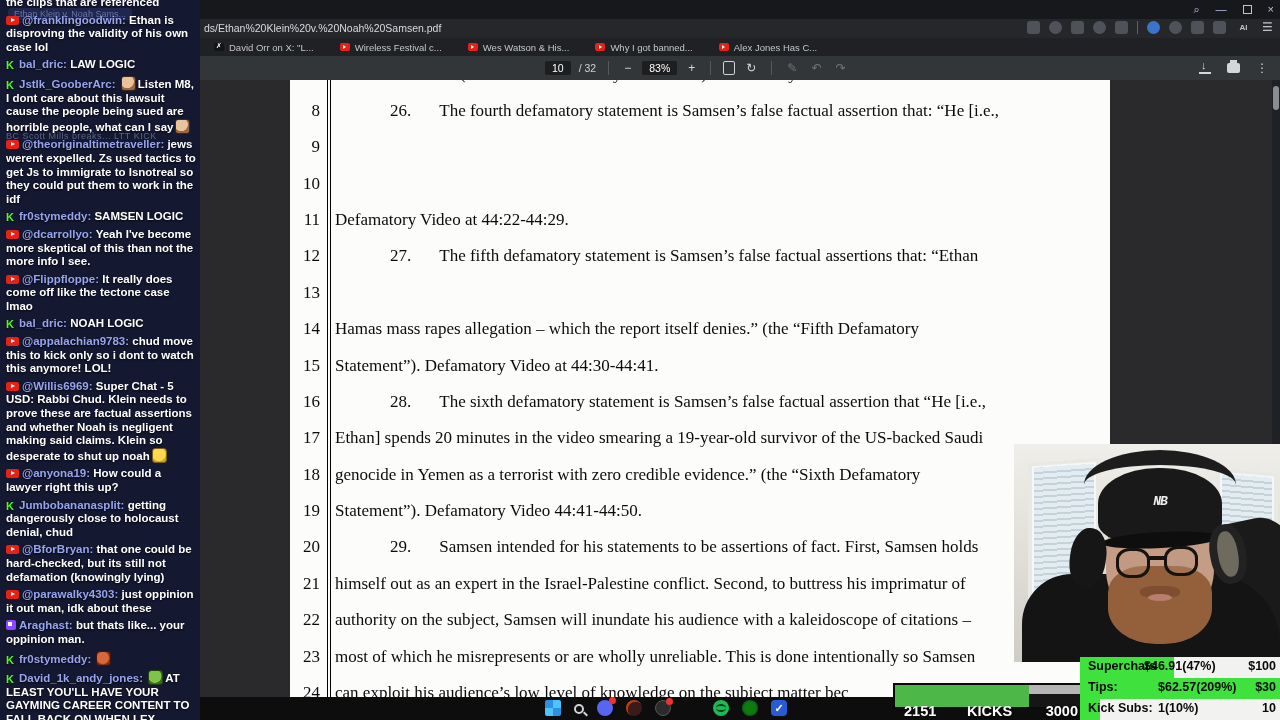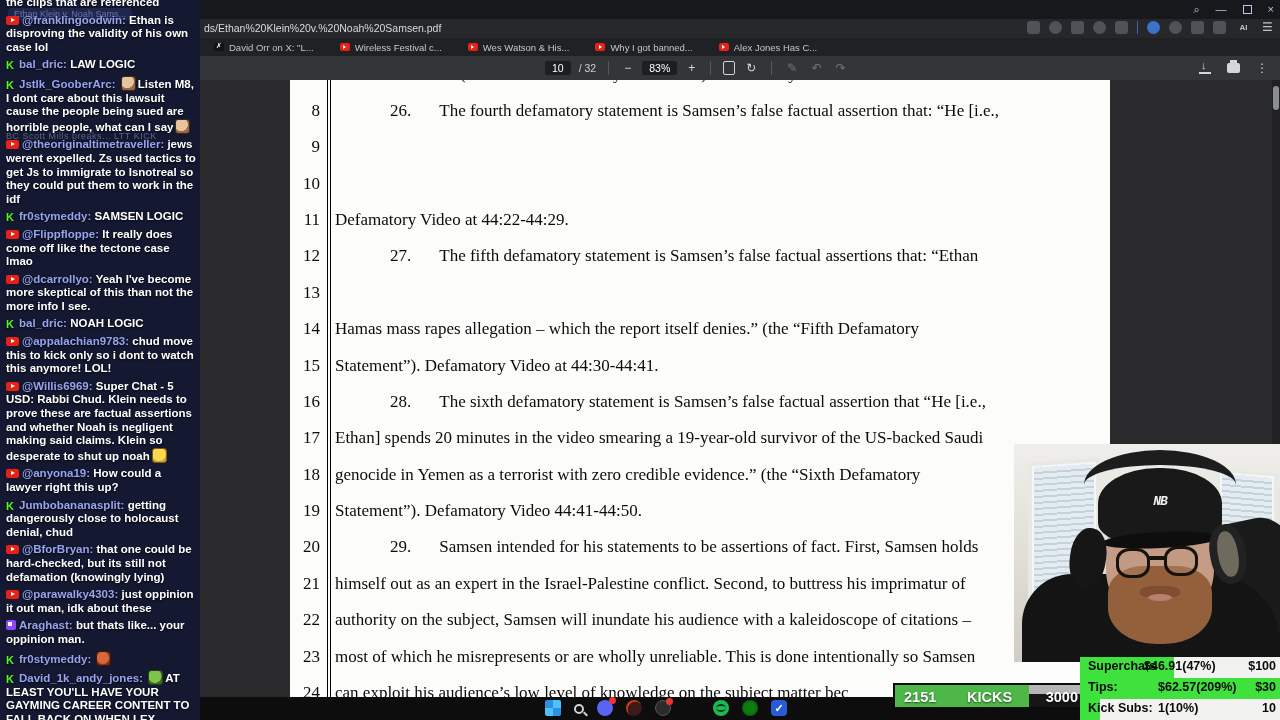--- a/index.html
+++ b/index.html
@@ -100,21 +100,21 @@
   #cup-r::after { content:""; position:absolute; inset:7px 8px; background:#6e6a5e; border-radius:46%; }
   .lens { position:absolute; width:34px; height:30px; border:3.5px solid #16120e; border-radius:40%; background:rgba(190,150,125,.35); }
   #lens-l { left:102px; top:104px; }
   #lens-r { left:150px; top:102px; }
   #bridge { position:absolute; left:135px; top:112px; width:17px; height:4px; background:#16120e; }
 
   
   #kicksbar { position:absolute; left:893px; top:683px; width:190px; height:26px; background:#111; border:2px solid #0a0a0a; z-index:60; }
   #kicksfill { position:absolute; left:0; top:0; bottom:0; width:72%; background:#4db848; }
   #kicksgoalbox { position:absolute; right:0; top:0; bottom:0; width:28%; background:linear-gradient(180deg,#b5b5b5 0 40%,#161616 40% 100%); }
-  #kicksbar span { position:absolute; color:#fff; font-weight:bold; font-size:14.5px; top:4px; text-shadow:0 1px 2px rgba(0,0,0,.6);text-align:center; }
+  #kicksbar span { position:absolute; color:#fff; font-weight:bold; font-size:14.5px; top:18px; text-shadow:0 1px 2px rgba(0,0,0,.6);text-align:center; }
   #kicks-cur { left:9px; } #kicks-label { left:72px; } #kicks-goal { right:3px; }
 
   
   #goals { position:absolute; left:1080px; top:657px; width:200px; height:63px; z-index:70; }
   .goalrow { position:relative; height:21px; background:#f2f2f0; overflow:hidden; }
   .goalfill { position:absolute; left:0; top:0; bottom:0; background:#3fe23c; }
   .goalrow .g-label,.goalrow .g-val,.goalrow .g-goal { position:absolute; top:2px; font-size:12.5px; color:#0a0a0a; font-weight:bold; z-index:2; white-space:nowrap; }
   .g-label { left:8px; } .g-val { left:78px; } .g-goal { right:4px; }
   .goalrow:nth-child(1) .g-val { left:64px; }
 
@@ -142,22 +142,22 @@
   <div id="chat">
     <div id="bleed-tab" class="bleed">Ethan Klein v. Noah Sams...</div>
     <div id="bleed-bookmarks" class="bleed">BC      Scott Mills breaks...      LTT      KICK</div>
     <div id="chat-list">
         <div class="msg"><span class="mtext">the clips that are referenced</span></div>
         <div class="msg"><span class="picon yt"></span><span class="uname">@franklingoodwin: </span><span class="mtext">Ethan is disproving the validity of his own case lol</span></div>
         <div class="msg"><span class="picon kick">K</span><span class="uname">bal_dric: </span><span class="mtext">LAW LOGIC</span></div>
         <div class="msg"><span class="picon kick">K</span><span class="uname">Jstlk_GooberArc: </span><span class="emote face"></span><span class="mtext">Listen M8, I dont care about this lawsuit cause the people being sued are horrible people, what can I say</span><span class="emote face"></span></div>
         <div class="msg"><span class="picon yt"></span><span class="uname">@theoriginaltimetraveller: </span><span class="mtext">jews werent expelled. Zs used tactics to get Js to immigrate to Isnotreal so they could put them to work in the idf</span></div>
         <div class="msg"><span class="picon kick">K</span><span class="uname">fr0stymeddy: </span><span class="mtext">SAMSEN LOGIC</span></div>
+        <div class="msg"><span class="picon yt"></span><span class="uname">@dcarrollyo: </span><span class="mtext">Yeah I've become more skeptical of this than not the more info I see.</span></div>
         <div class="msg"><span class="picon yt"></span><span class="uname">@Flippfloppe: </span><span class="mtext">It really does come off like the tectone case lmao</span></div>
-        <div class="msg"><span class="picon yt"></span><span class="uname">@dcarrollyo: </span><span class="mtext">Yeah I've become more skeptical of this than not the more info I see.</span></div>
         <div class="msg"><span class="picon kick">K</span><span class="uname">bal_dric: </span><span class="mtext">NOAH LOGIC</span></div>
         <div class="msg"><span class="picon yt"></span><span class="uname">@appalachian9783: </span><span class="mtext">chud move this to kick only so i dont to watch this anymore! LOL!</span></div>
         <div class="msg"><span class="picon yt"></span><span class="uname">@Willis6969: </span><span class="mtext">Super Chat - 5 USD: Rabbi Chud. Klein needs to prove these are factual assertions and whether Noah is negligent making said claims. Klein so desperate to shut up noah</span><span class="emote cry"></span></div>
         <div class="msg"><span class="picon yt"></span><span class="uname">@anyona19: </span><span class="mtext">How could a lawyer right this up?</span></div>
         <div class="msg"><span class="picon kick">K</span><span class="uname">Jumbobananasplit: </span><span class="mtext">getting dangerously close to holocaust denial, chud</span></div>
         <div class="msg"><span class="picon yt"></span><span class="uname">@BforBryan: </span><span class="mtext">that one could be hard-checked, but its still not defamation (knowingly lying)</span></div>
         <div class="msg"><span class="picon yt"></span><span class="uname">@parawalky4303: </span><span class="mtext">just oppinion it out man, idk about these</span></div>
         <div class="msg"><span class="picon tw"></span><span class="uname">Araghast: </span><span class="mtext">but thats like... your oppinion man.</span></div>
         <div class="msg"><span class="picon kick">K</span><span class="uname">fr0stymeddy: </span><span class="emote redface"></span></div>
         <div class="msg"><span class="picon kick">K</span><span class="uname">David_1k_andy_jones: </span><span class="emote frog"></span><span class="mtext">AT LEAST YOU'LL HAVE YOUR GAYMING CAREER CONTENT TO FALL BACK ON WHEN LEX JEWTHOR TAKES AWAY YOUR SPEECH</span></div>

